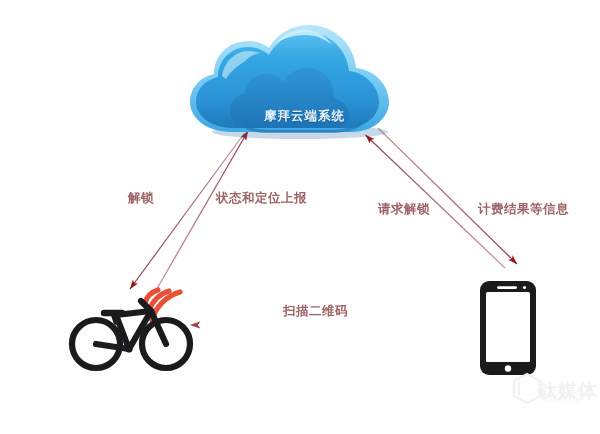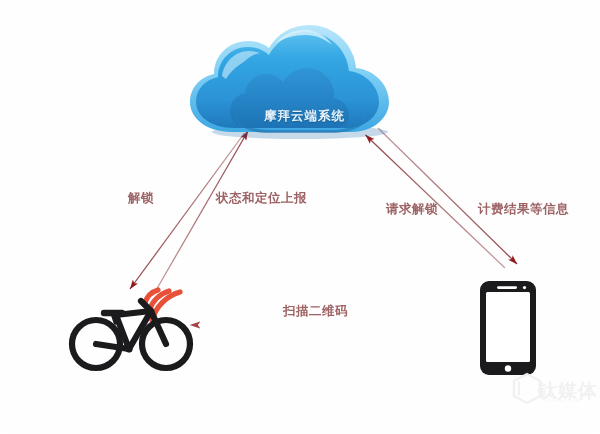--- a/index.html
+++ b/index.html
@@ -236,21 +236,21 @@
       <path d="M519,381.5 L519,395.5" fill="none" stroke="#f1f1f1" stroke-width="2"></path>
     </g>
   </svg>
 
   <div class="cloud-label" style="left:264px; top:108px;">摩拜云端系统</div>
 
   <div class="edge-label" style="left:128px; top:190px;">解锁</div>
 
   <div class="edge-label" style="left:216px; top:190px;font-family:Liberation Mono, monospace;">状态和定位上报</div>
 
-  <div class="edge-label" style="left:386px; top:201px;">请求解锁</div>
+  <div class="edge-label" style="left:378px; top:201px;">请求解锁</div>
 
   <div class="edge-label" style="left:478px; top:201px;">计费结果等信息</div>
 
   <div class="edge-label" style="left:283px; top:303px;">扫描二维码</div>
 
   <div class="watermark-text" style="left:538px; top:378px;">钛媒体</div>
 
   <div class="watermark-sub" style="left:541px; top:398px;">TMTPOST.COM</div>
 
 </div>

